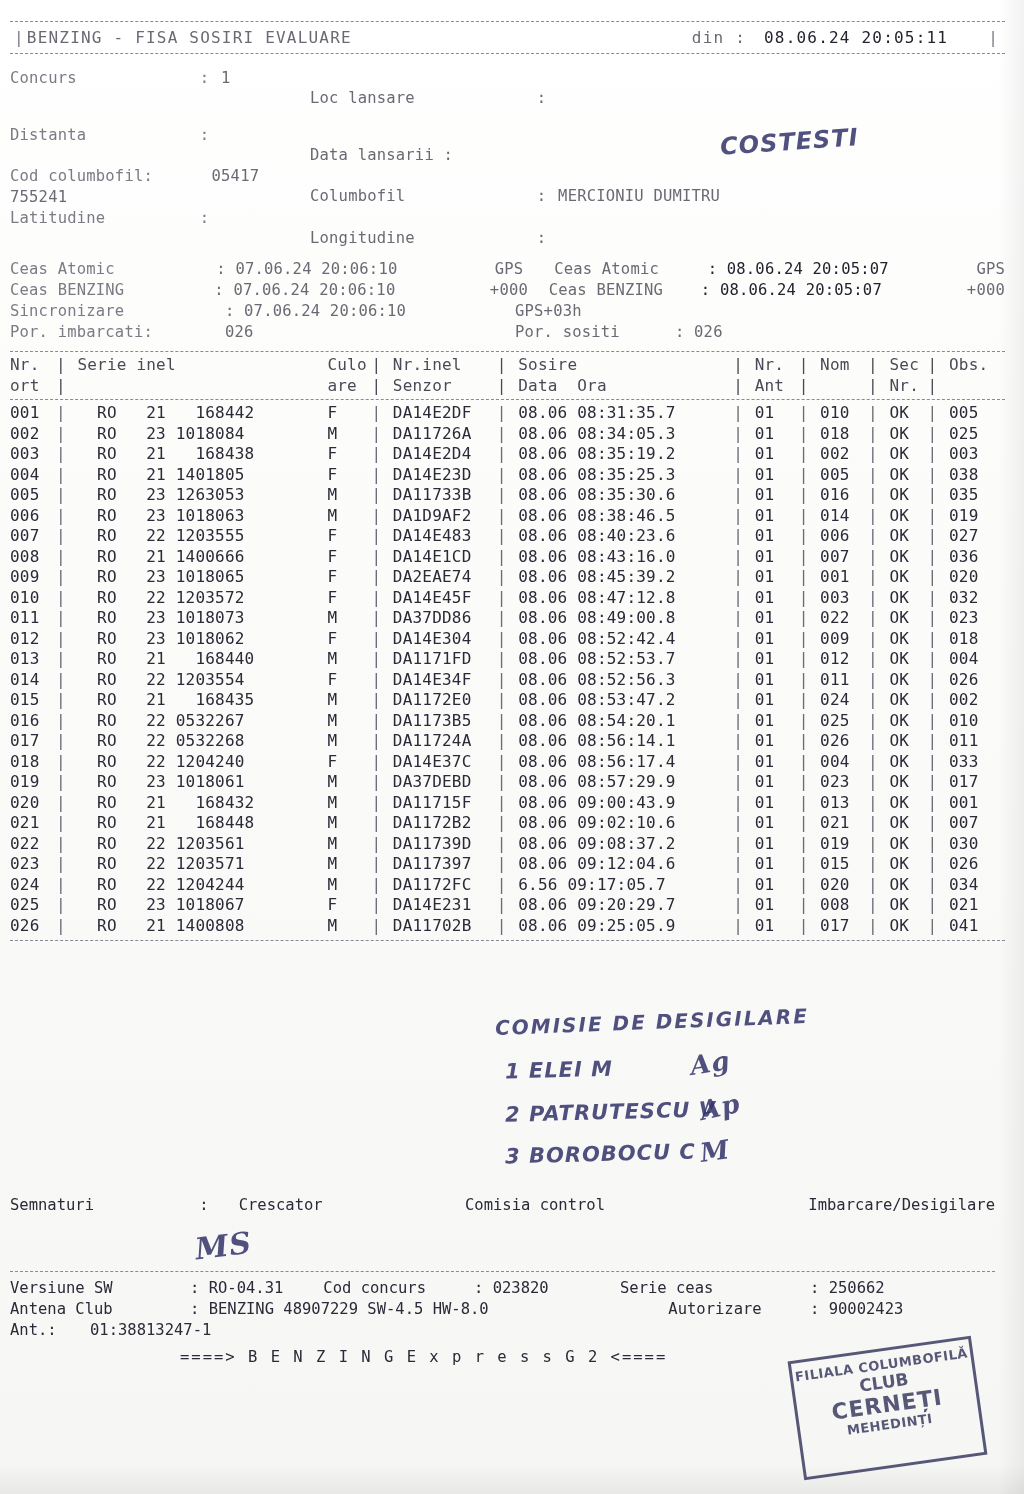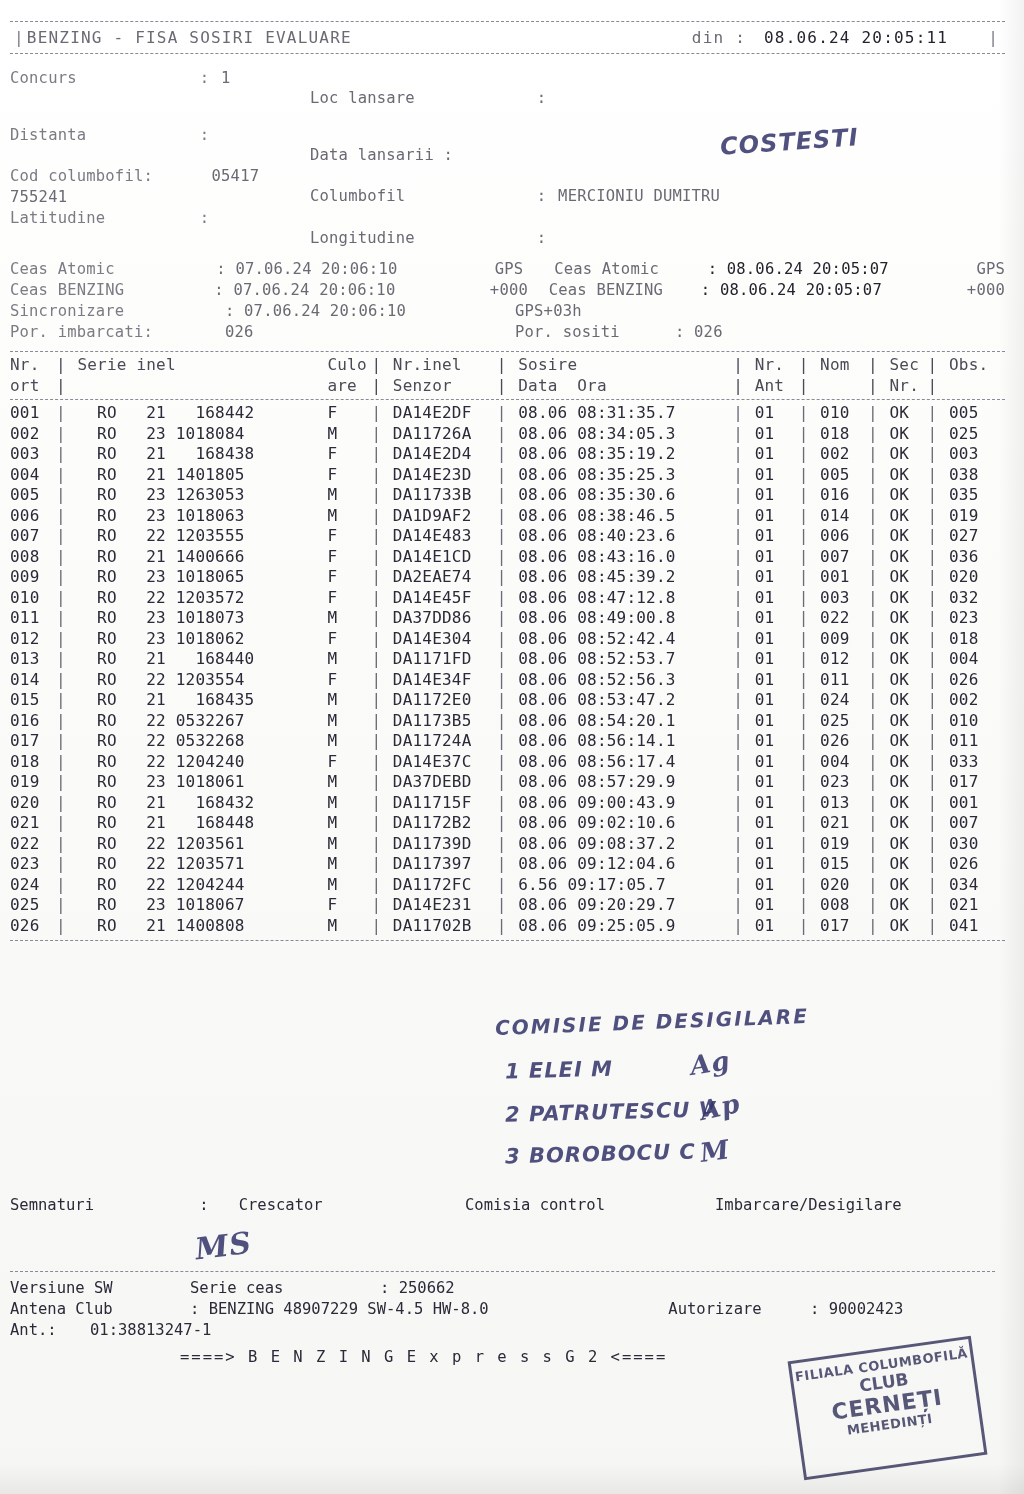--- a/index.html
+++ b/index.html
@@ -776,30 +776,31 @@
   <div class="handwrite hw-loc">COSTESTI</div>
   <div class="handwrite hw-sig-cresc">MS</div>
 
   <div class="signline">
     <div class="s1">
       <span style="display:inline-block;width:180px;">Semnaturi</span>
       <span style="display:inline-block;width:30px;">:</span>
       <span>Crescator</span>
     </div>
     <div class="s2">Comisia control</div>
-    <div style="flex:1;text-align:left;">Imbarcare/Desigilare</div>
+    <div style="flex:1;text-align:right;">Imbarcare/Desigilare</div>
   </div>
 
   <div style="position:absolute;left:10px;top:1268px;width:985px;">
     <div class="dashrow"></div>
   </div>
 
   <div class="footer">
     <div class="frow">
       <div class="f1">Versiune SW</div>
+      <div class="f2"><span>:&nbsp;</span><span>RO-04.31</span><span style="display:inline-block;width:40px;"></span><span>Cod concurs</span><span style="display:inline-block;width:48px;"></span><span>:&nbsp;</span><span>023820</span></div>
       <div style="width:190px;">Serie ceas</div>
       <div><span>:&nbsp;</span><span>250662</span></div>
     </div>
     <div class="frow">
       <div class="f1">Antena Club</div>
       <div class="f2"><span>:&nbsp;</span><span>BENZING 48907229 SW-4.5 HW-8.0</span></div>
       <div style="width:190px;text-align:center;">Autorizare</div>
       <div><span>:&nbsp;</span><span>90002423</span></div>
     </div>
     <div class="frow">

